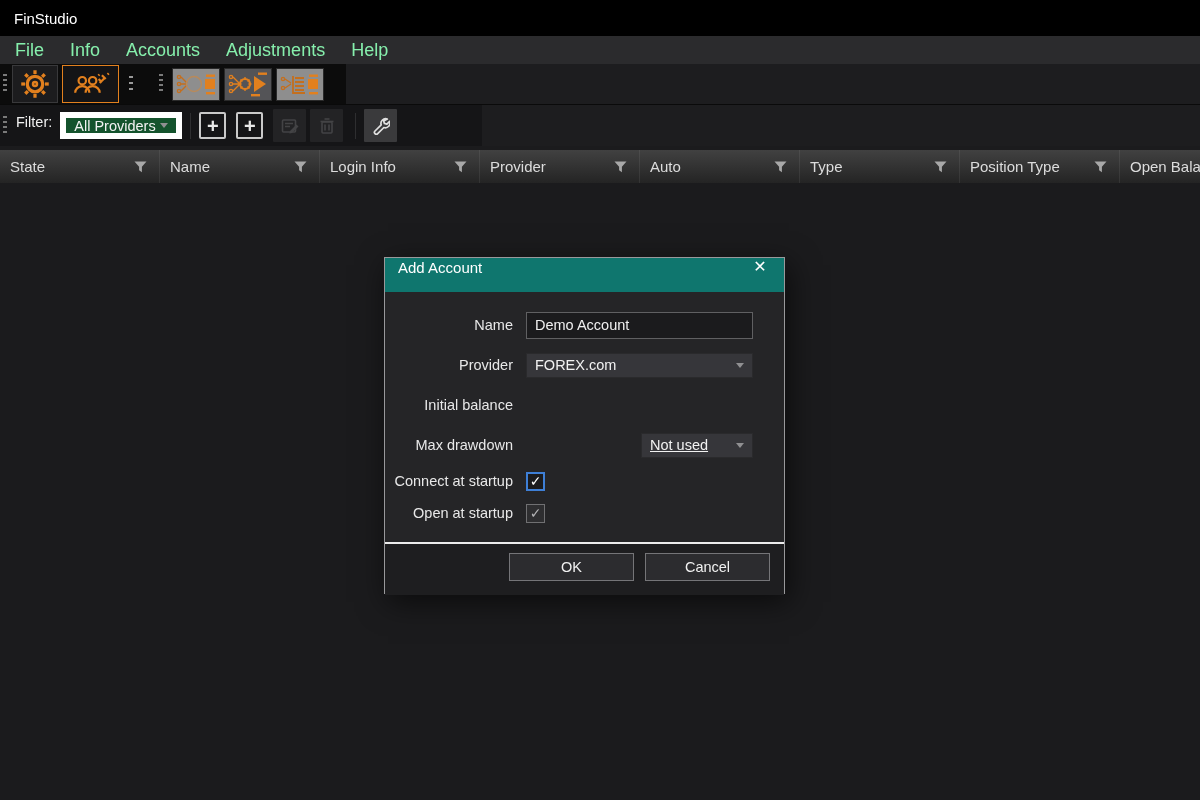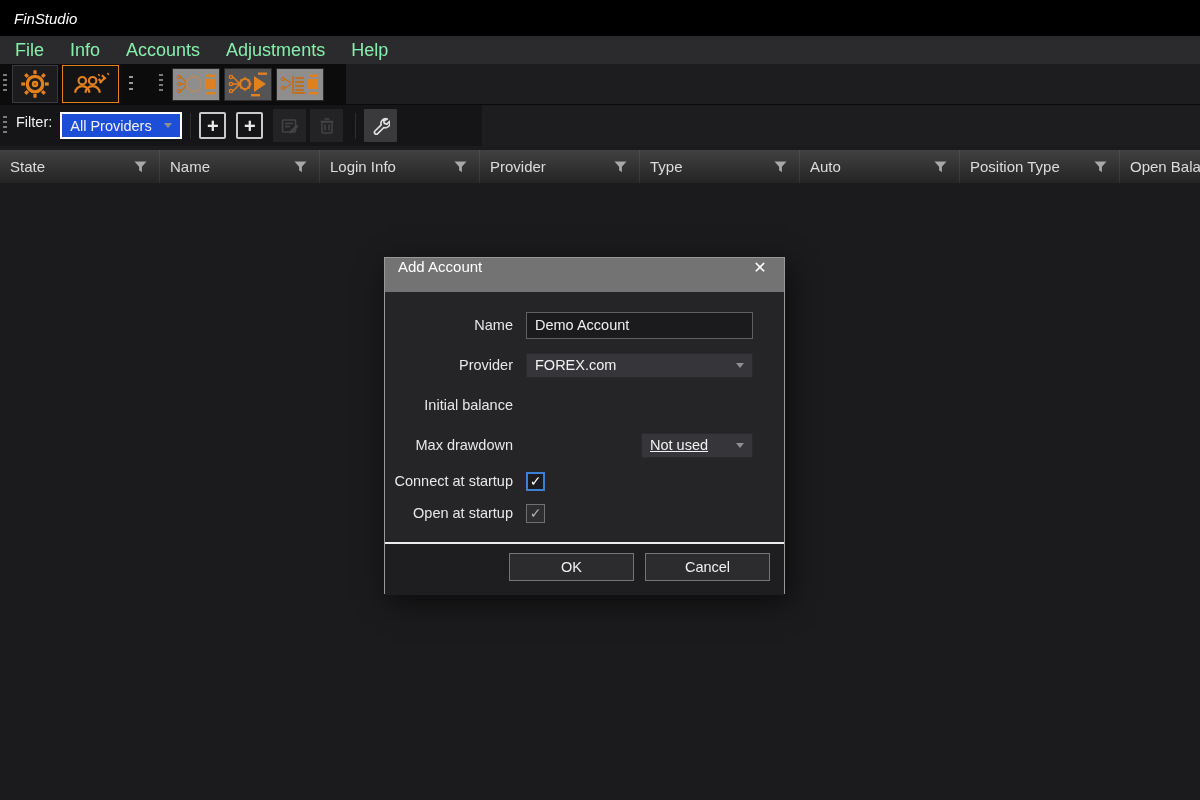--- a/index.html
+++ b/index.html
@@ -2,21 +2,21 @@
 <html><head>
 <meta charset="utf-8">
 <style>
   * { margin:0; padding:0; box-sizing:border-box; }
   html,body { width:1200px; height:800px; background:#1B1B1D; overflow:hidden;
               font-family:"Liberation Sans", sans-serif; }
   .abs { position:absolute; }
 
   
   .titlebar { left:0; top:0; width:1200px; height:36px; background:#000;
-              color:#fff; font-size:15px; display:flex; align-items:center; padding-left:14px;font-style:italic; }
+              color:#fff; font-size:15px; display:flex; align-items:center; padding-left:14px; }
   .menubar  { left:0; top:36px; width:1200px; height:28px; background:#2B2B2D;
               display:flex; align-items:stretch; padding-left:2px; }
   .menu-item{ color:#86efac; font-size:18px; padding:0 13px; display:flex; align-items:center; cursor:default; }
 
   
   .toolbar  { left:0; top:64px; width:1200px; height:41px; background:#1D1D1F; border-bottom:1px solid #0a0a0a; }
   .tstrip   { position:absolute; left:0; top:0; height:100%; width:346px; background:#0C0C0C;
               display:flex; align-items:center; }
   .grip     { width:4px; height:20px; margin:0 5px 0 3px;
               background-image:repeating-linear-gradient(#7a7a7a 0 2px, transparent 2px 5px); }
@@ -26,21 +26,21 @@
   .overflow-dots { width:4px; height:16px; margin:0 12px 0 10px;
               background-image:repeating-linear-gradient(#9a9a9a 0 2px, transparent 2px 6px); }
   .auto-btn { width:48px; height:33px; margin-left:4px; border:1px solid #2a2a2a; }
   .auto-gray{ background:#8E8E8E; }
   .auto-dark{ background:#545457; }
 
   .filterbar{ left:0; top:105px; width:1200px; height:41px; background:#1D1D1F; }
   .fstrip   { position:absolute; left:0; top:0; height:100%; width:482px; background:#151517;
               display:flex; align-items:center; }
   .filter-label { color:#F0F0F0; font-size:14.5px; margin:0 8px 8px 4px; }
-  .combo    { background:#1d4ed8; border:2px solid #ffffff; color:#F2F2F2; font-size:14.5px;
+  .combo    { background:#14532d; border:6px solid #ffffff; color:#F2F2F2; font-size:14.5px;
               display:flex; align-items:center; justify-content:space-between; cursor:pointer; }
   .filter-combo { width:122px; height:27px; padding:0 8px; }
   .caret    { width:0; height:0; border-left:4px solid transparent; border-right:4px solid transparent;
               border-top:5px solid #909092; }
   .vsep     { width:1px; height:26px; background:#2E2E30; margin:0 8px; }
   .plus-btn { width:27px; height:27px; border:2px solid #C9C9C9; border-radius:2px; margin-right:10px;
               color:#E8E8E8; font-size:20px; line-height:1; display:flex; align-items:center; justify-content:center;
               background:transparent; cursor:pointer; font-weight:bold; }
   .icon-btn { width:33px; height:33px; display:flex; align-items:center; justify-content:center;
               border-radius:1px; margin-right:4px; }
@@ -52,22 +52,22 @@
                  background:linear-gradient(#414141, #242424); display:flex; }
   .col { width:160px; flex:0 0 160px; display:flex; align-items:center; justify-content:space-between;
          padding:0 12px 0 10px; border-right:1px solid rgba(255,255,255,0.07); cursor:pointer; }
   .col-label { color:#DCDCDC; font-size:15px; white-space:nowrap; }
 
   .main-area { left:0; top:183px; width:1200px; height:617px; background:#1B1B1D; }
 
   
   .dialog { left:384px; top:257px; width:401px; height:337px; background:#252527;
             border:1px solid #99999B; box-shadow:4px 8px 28px rgba(0,0,0,0.6); }
-  .dlg-title { height:34px; background:#737373; display:flex; align-items:flex-start; justify-content:space-between;
-               padding:0 13px; }
+  .dlg-title { height:34px; background:#0f766e; display:flex; align-items:flex-end; justify-content:space-between;
+               padding:16px 13px; }
   .dlg-title-text { color:#fff; font-size:15px; }
   .dlg-close { color:#fff; font-size:16px; cursor:pointer; width:22px; text-align:center; }
   .dlg-body { padding-top:13px; }
   .frow { display:flex; align-items:center; height:40px; }
   .frow-cb { height:32px; }
   .flabel { width:141px; text-align:right; padding-right:13px; color:#E8E8E8; font-size:14.5px; }
   .fctrl { width:227px; position:relative; }
   .text-input { width:227px; height:27px; background:#1B1B1D; border:1px solid #606062;
                 color:#F0F0F0; font-size:14.5px; padding:0 8px; font-family:"Liberation Sans", sans-serif; }
   .num-input { text-align:right; padding-right:24px; }
@@ -257,27 +257,27 @@
           <path d="M0.5 0.5 h12 l-4.6 5.2 v5.5 l-2.8 -1.9 v-3.6 z" fill="#A8A8A8"></path>
         </svg>
     </div>
     <div class="col">
       <span class="col-label">Provider</span>
       <svg width="13" height="12" viewBox="0 0 13 12">
           <path d="M0.5 0.5 h12 l-4.6 5.2 v5.5 l-2.8 -1.9 v-3.6 z" fill="#A8A8A8"></path>
         </svg>
     </div>
     <div class="col">
+      <span class="col-label">Auto</span>
+      <svg width="13" height="12" viewBox="0 0 13 12">
+          <path d="M0.5 0.5 h12 l-4.6 5.2 v5.5 l-2.8 -1.9 v-3.6 z" fill="#A8A8A8"></path>
+        </svg>
+    </div>
+    <div class="col">
       <span class="col-label">Type</span>
-      <svg width="13" height="12" viewBox="0 0 13 12">
-          <path d="M0.5 0.5 h12 l-4.6 5.2 v5.5 l-2.8 -1.9 v-3.6 z" fill="#A8A8A8"></path>
-        </svg>
-    </div>
-    <div class="col">
-      <span class="col-label">Auto</span>
       <svg width="13" height="12" viewBox="0 0 13 12">
           <path d="M0.5 0.5 h12 l-4.6 5.2 v5.5 l-2.8 -1.9 v-3.6 z" fill="#A8A8A8"></path>
         </svg>
     </div>
     <div class="col">
       <span class="col-label">Position Type</span>
       <svg width="13" height="12" viewBox="0 0 13 12">
           <path d="M0.5 0.5 h12 l-4.6 5.2 v5.5 l-2.8 -1.9 v-3.6 z" fill="#A8A8A8"></path>
         </svg>
     </div>

